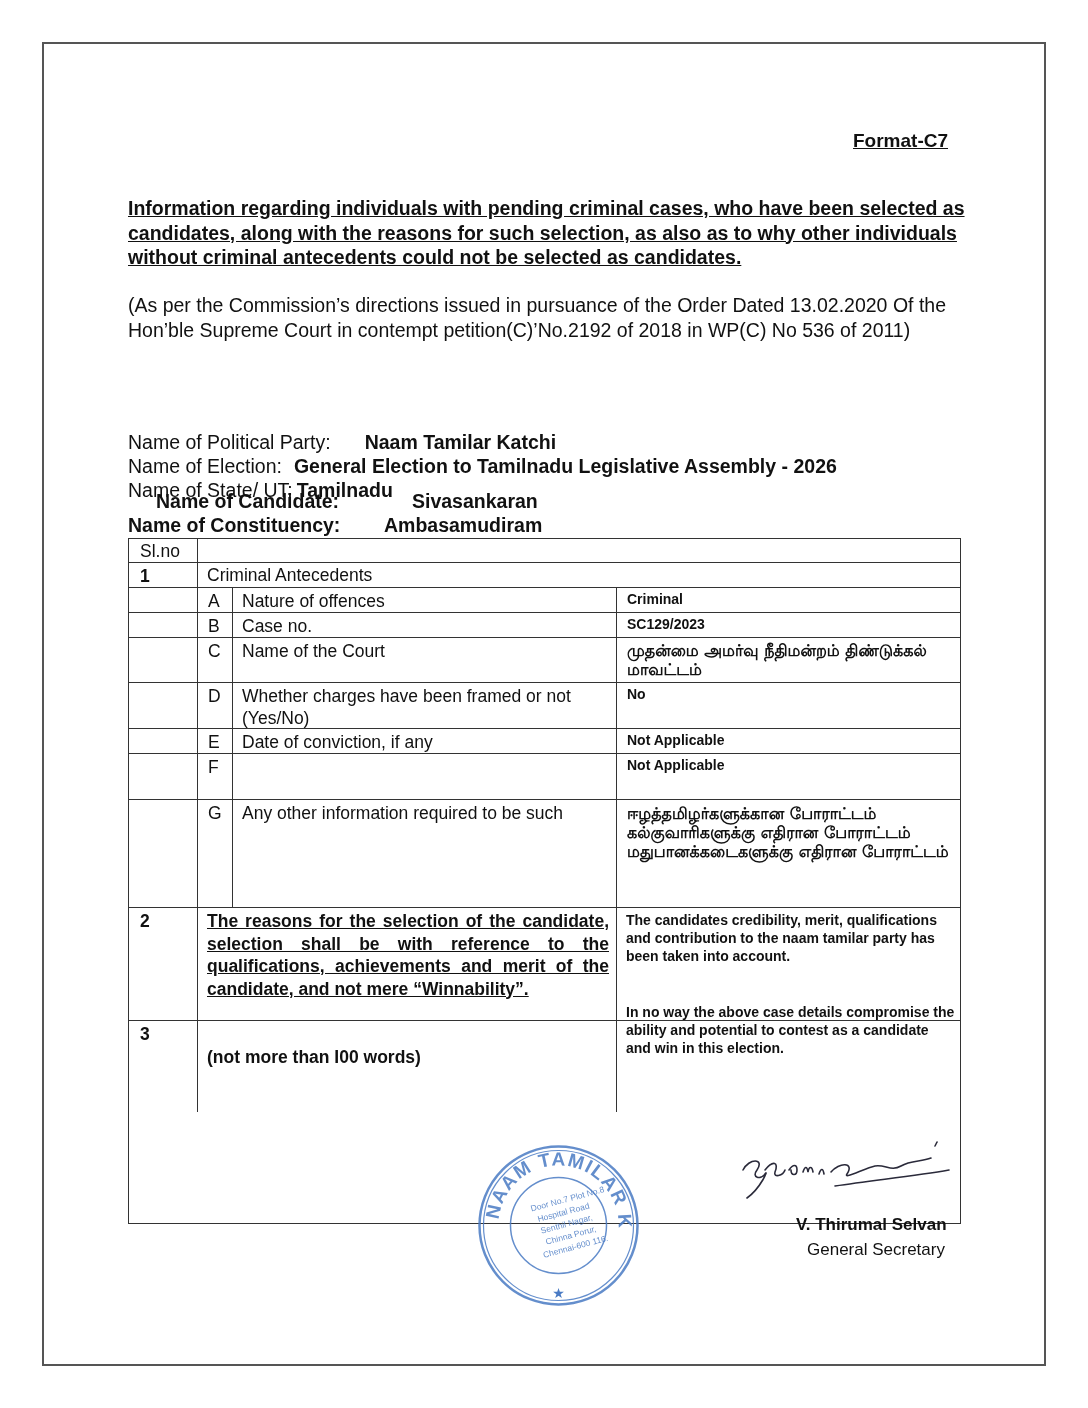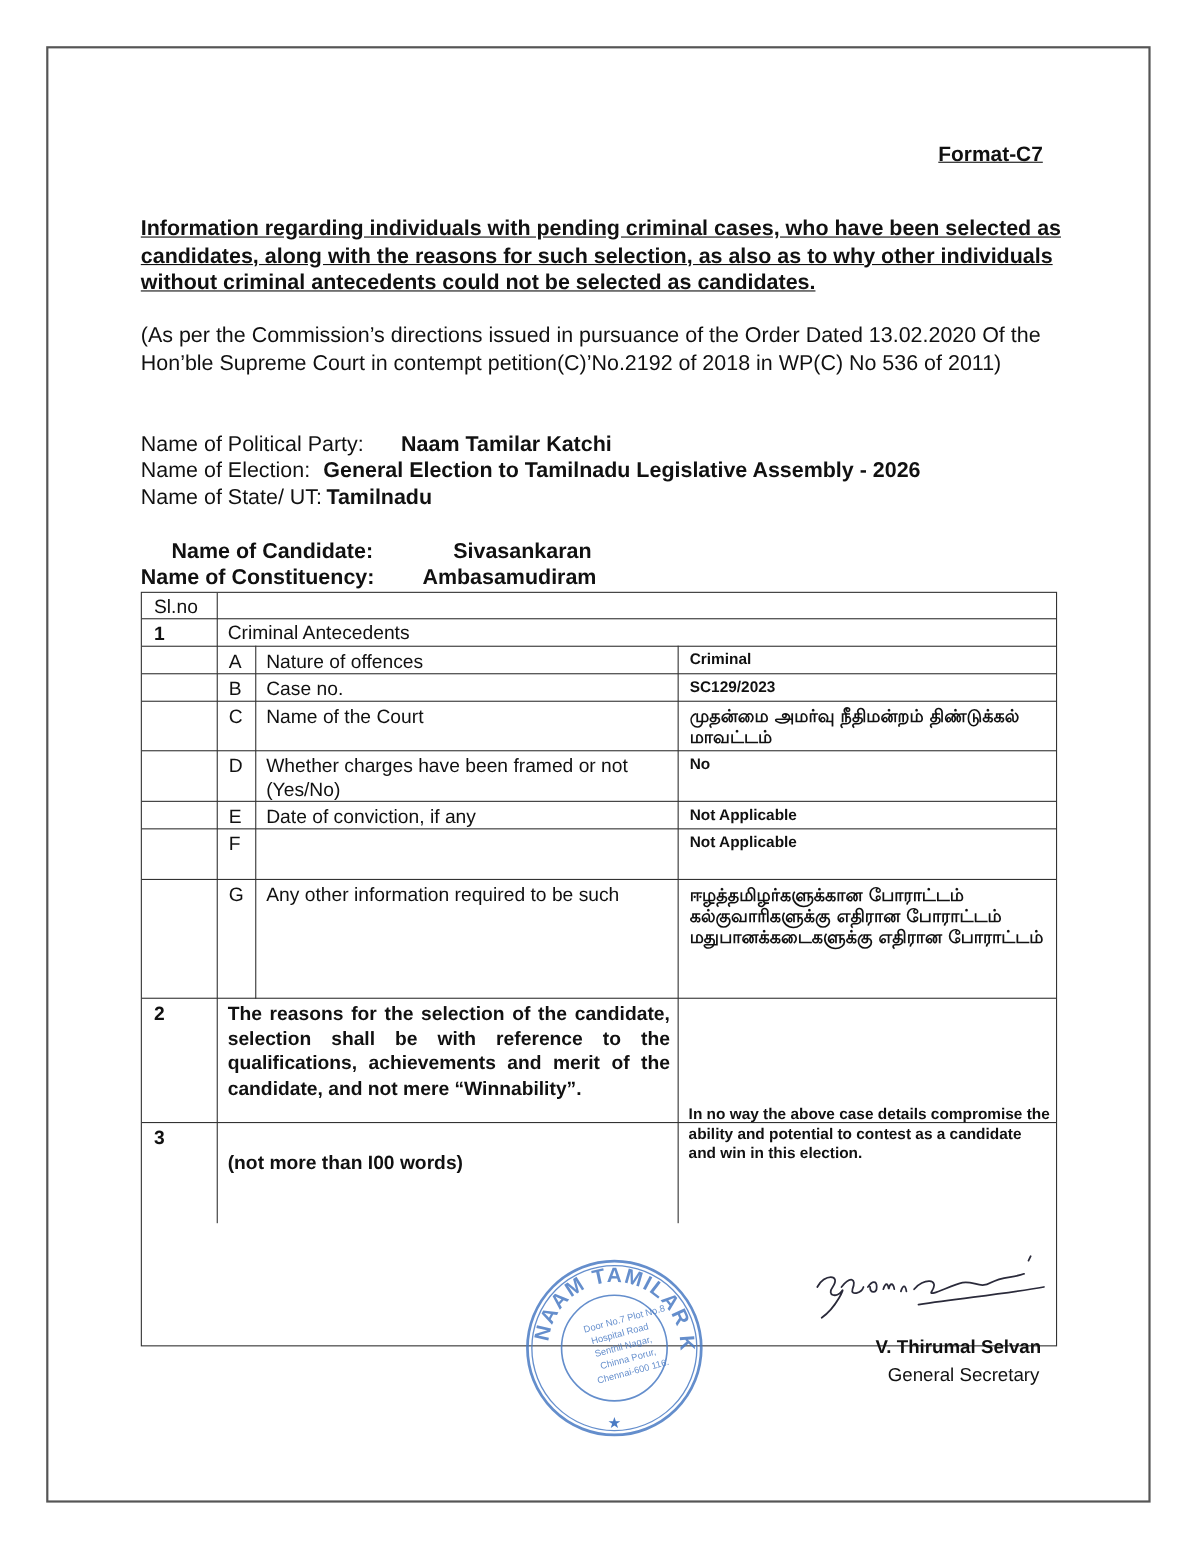--- a/index.html
+++ b/index.html
@@ -19,21 +19,21 @@
     .heading {
       position: absolute; left: 128px; top: 196px; width: 840px;
       font-size: 19.5px; font-weight: bold; line-height: 24.5px;
       text-decoration: underline;
     }
     .note {
       position: absolute; left: 128px; top: 293px; width: 840px;
       font-size: 19.5px; line-height: 24.5px;
     }
 
-    .meta { position: absolute; left: 128px; font-size: 19.5px; line-height: 24px; white-space: nowrap; }
+    .meta { position: absolute; left: 128px; font-size: 19.5px; line-height: 24px; white-space: nowrap; margin-top: 38px; }
     .meta .v { font-weight: bold; }
     .meta.party { top: 392px; }
     .meta.party .v { margin-left: 34px; }
     .meta.election { top: 416px; }
     .meta.election .v { margin-left: 12px; }
     .meta.state { top: 440px; }
     .meta.state .v { margin-left: 4px; }
 
     .cand { position: absolute; left: 128px; font-size: 19.5px; font-weight: bold; line-height: 24px; }
     .cand .k { display: inline-block; width: 256px; }
@@ -129,21 +129,22 @@
   <div class="cell val" style="left:498px; top:192px;">Not Applicable</div>
 
   <div class="cell" style="left:79px; top:217px;">F</div>
   <div class="cell val" style="left:498px; top:217px;">Not Applicable</div>
 
   <div class="cell" style="left:79px; top:263px;">G</div>
   <div class="cell" style="left:113px; top:263px;">Any other information required to be such</div>
   <div class="cell tamil" style="left:498px; top:265px; width:330px;">ஈழத்தமிழர்களுக்கான போராட்டம் கல்குவாரிகளுக்கு எதிரான போராட்டம் மதுபானக்கடைகளுக்கு எதிரான போராட்டம்</div>
 
   <div class="cell" style="left:11px; top:371px; font-weight:bold;">2</div>
-  <div class="cell justify" style="left:78px; top:371px; width:402px; line-height:22.5px;">The reasons for the selection of the candidate, selection shall be with reference to the qualifications, achievements and merit of the candidate, and not mere “Winnability”.</div>
+  <div class="cell justify" style="left:78px; top:371px; width:402px; line-height:22.5px;text-decoration:underline;">The reasons for the selection of the candidate, selection shall be with reference to the qualifications, achievements and merit of the candidate, and not mere “Winnability”.</div>
+  <div class="cell val" style="left:497px; top:372px; width:330px;">The candidates credibility, merit, qualifications and contribution to the naam tamilar party has been taken into account.</div>
 
   <div class="cell" style="left:11px; top:484px; font-weight:bold;">3</div>
   <div class="cell justify" style="left:78px; top:484px; width:402px; line-height:22.5px;">
     <br>
     <span>(not more than I00 words)</span>
   </div>
   <div class="cell val" style="left:497px; top:464px; width:330px;">In no way the above case details compromise the ability and potential to contest as a candidate and win in this election.</div>
 </div>
 
 <svg class="stamp" viewBox="0 0 165 165">

